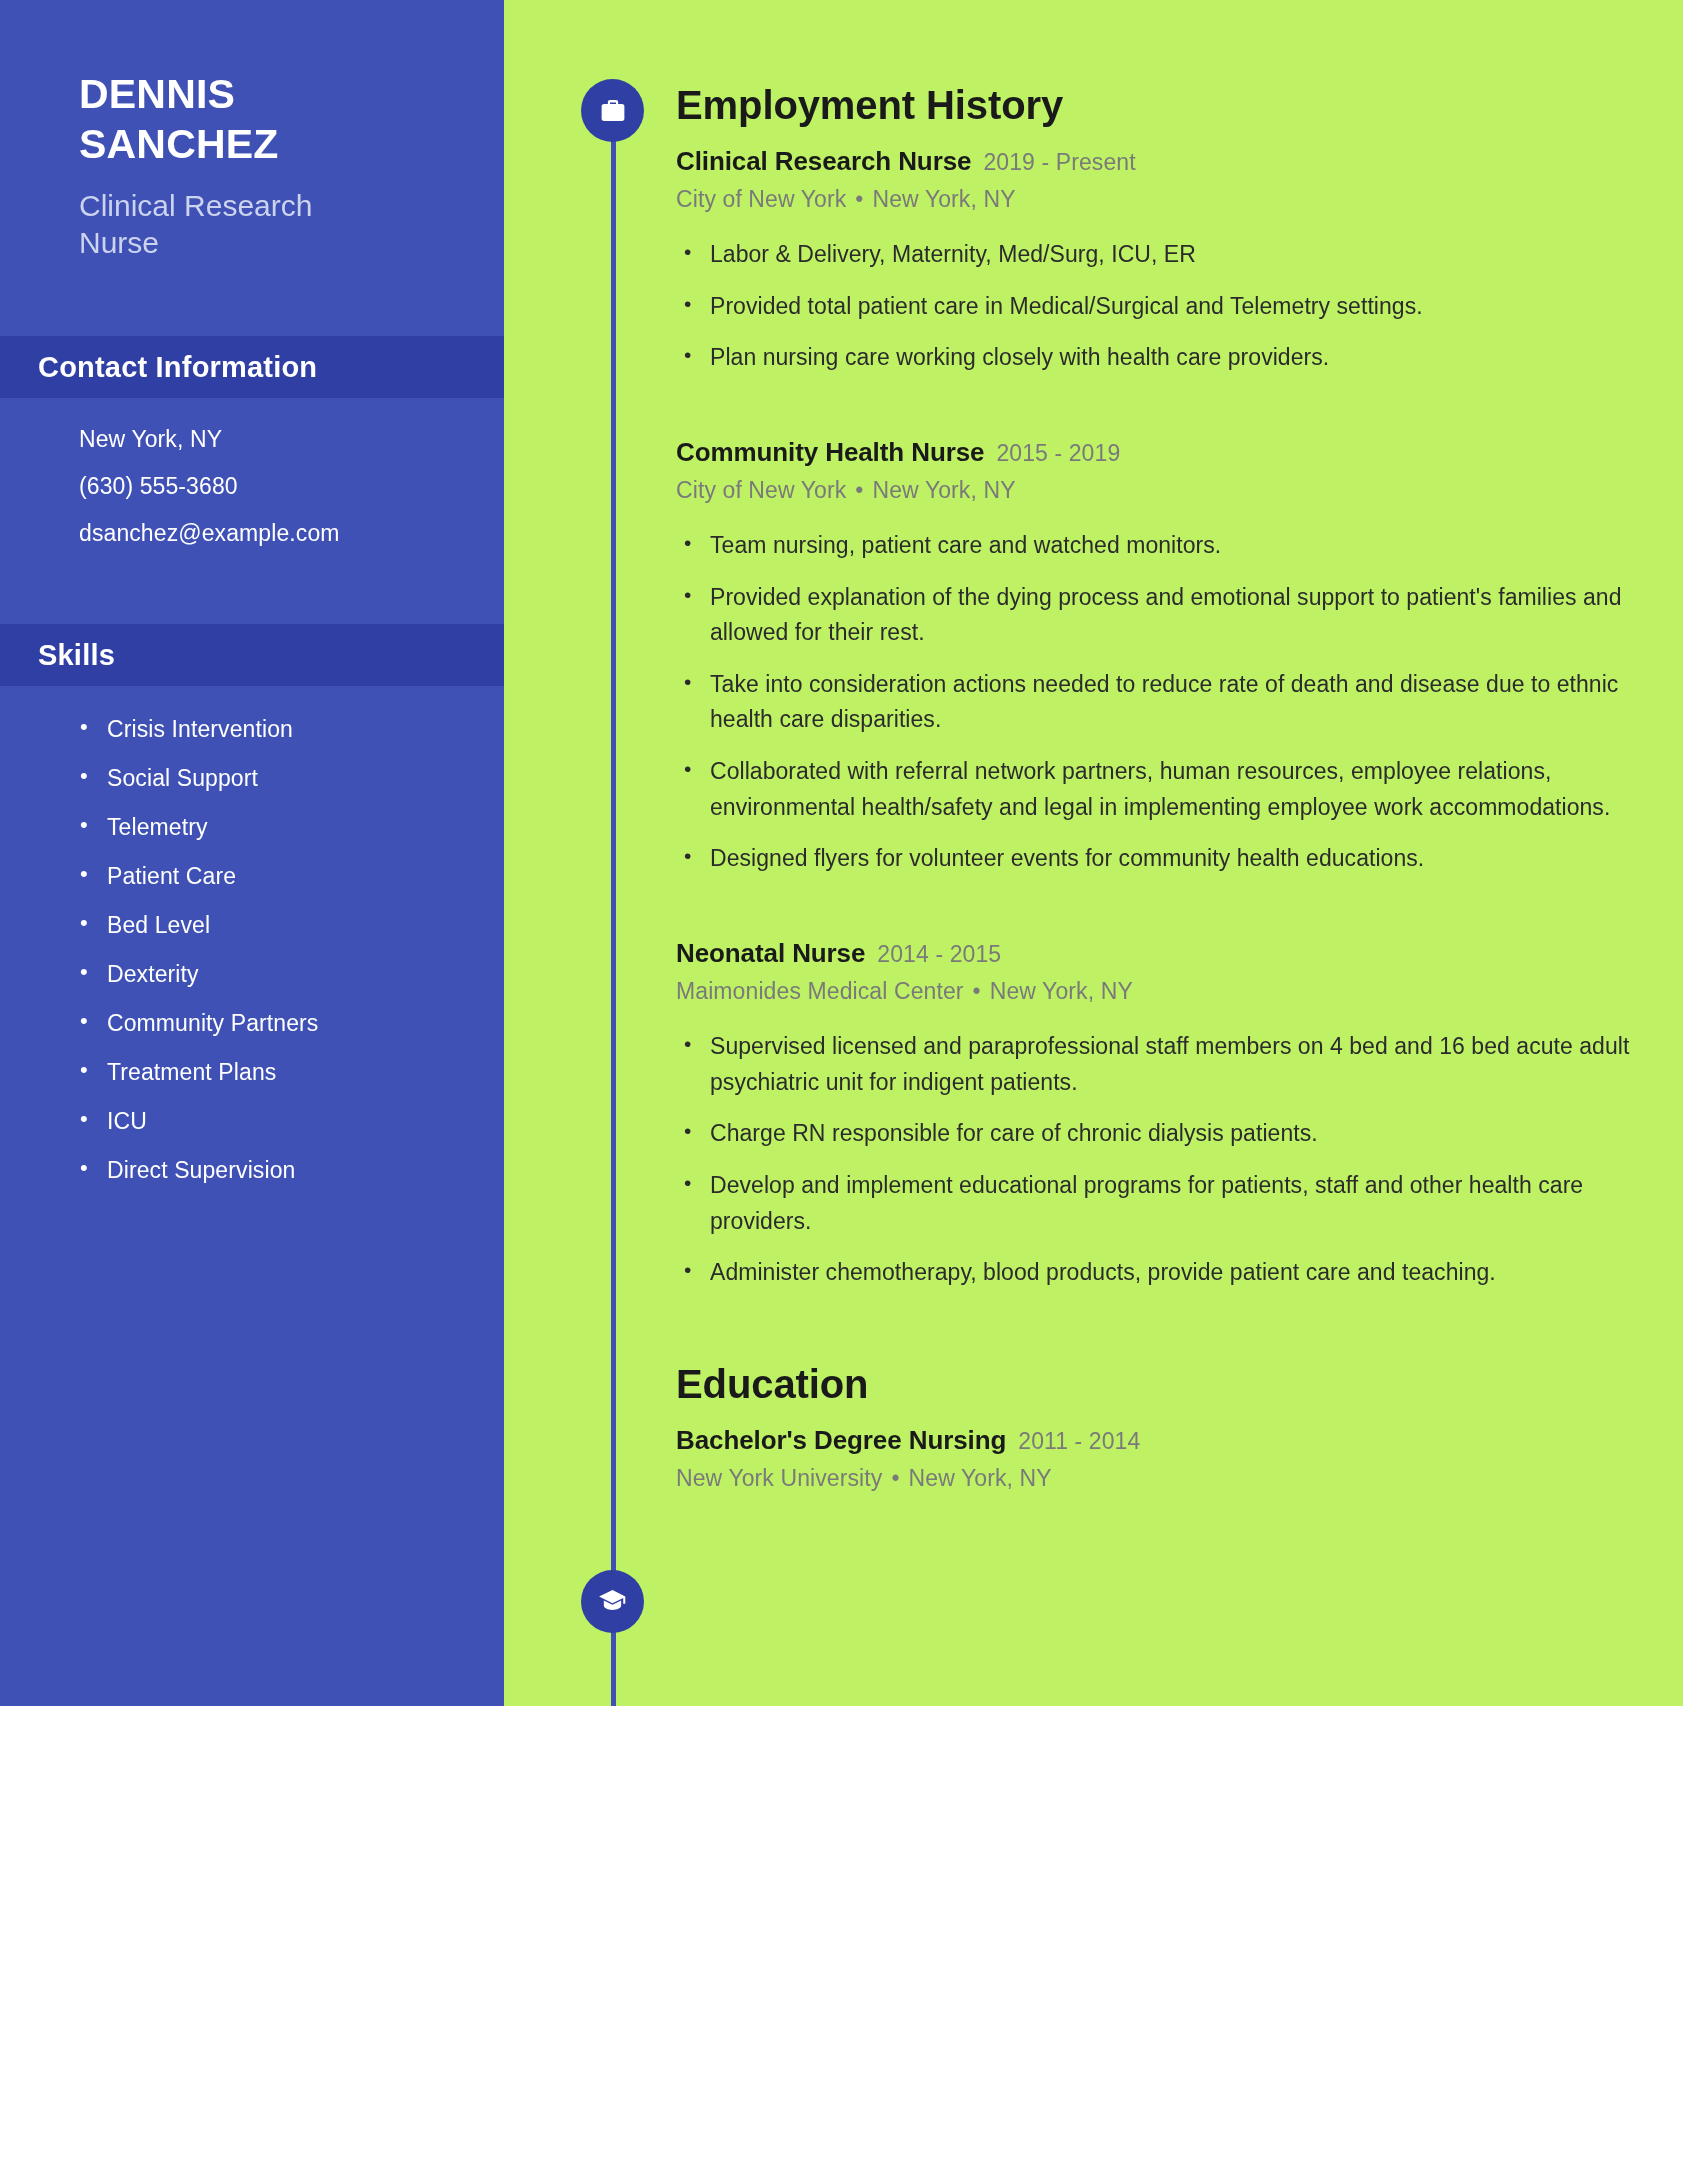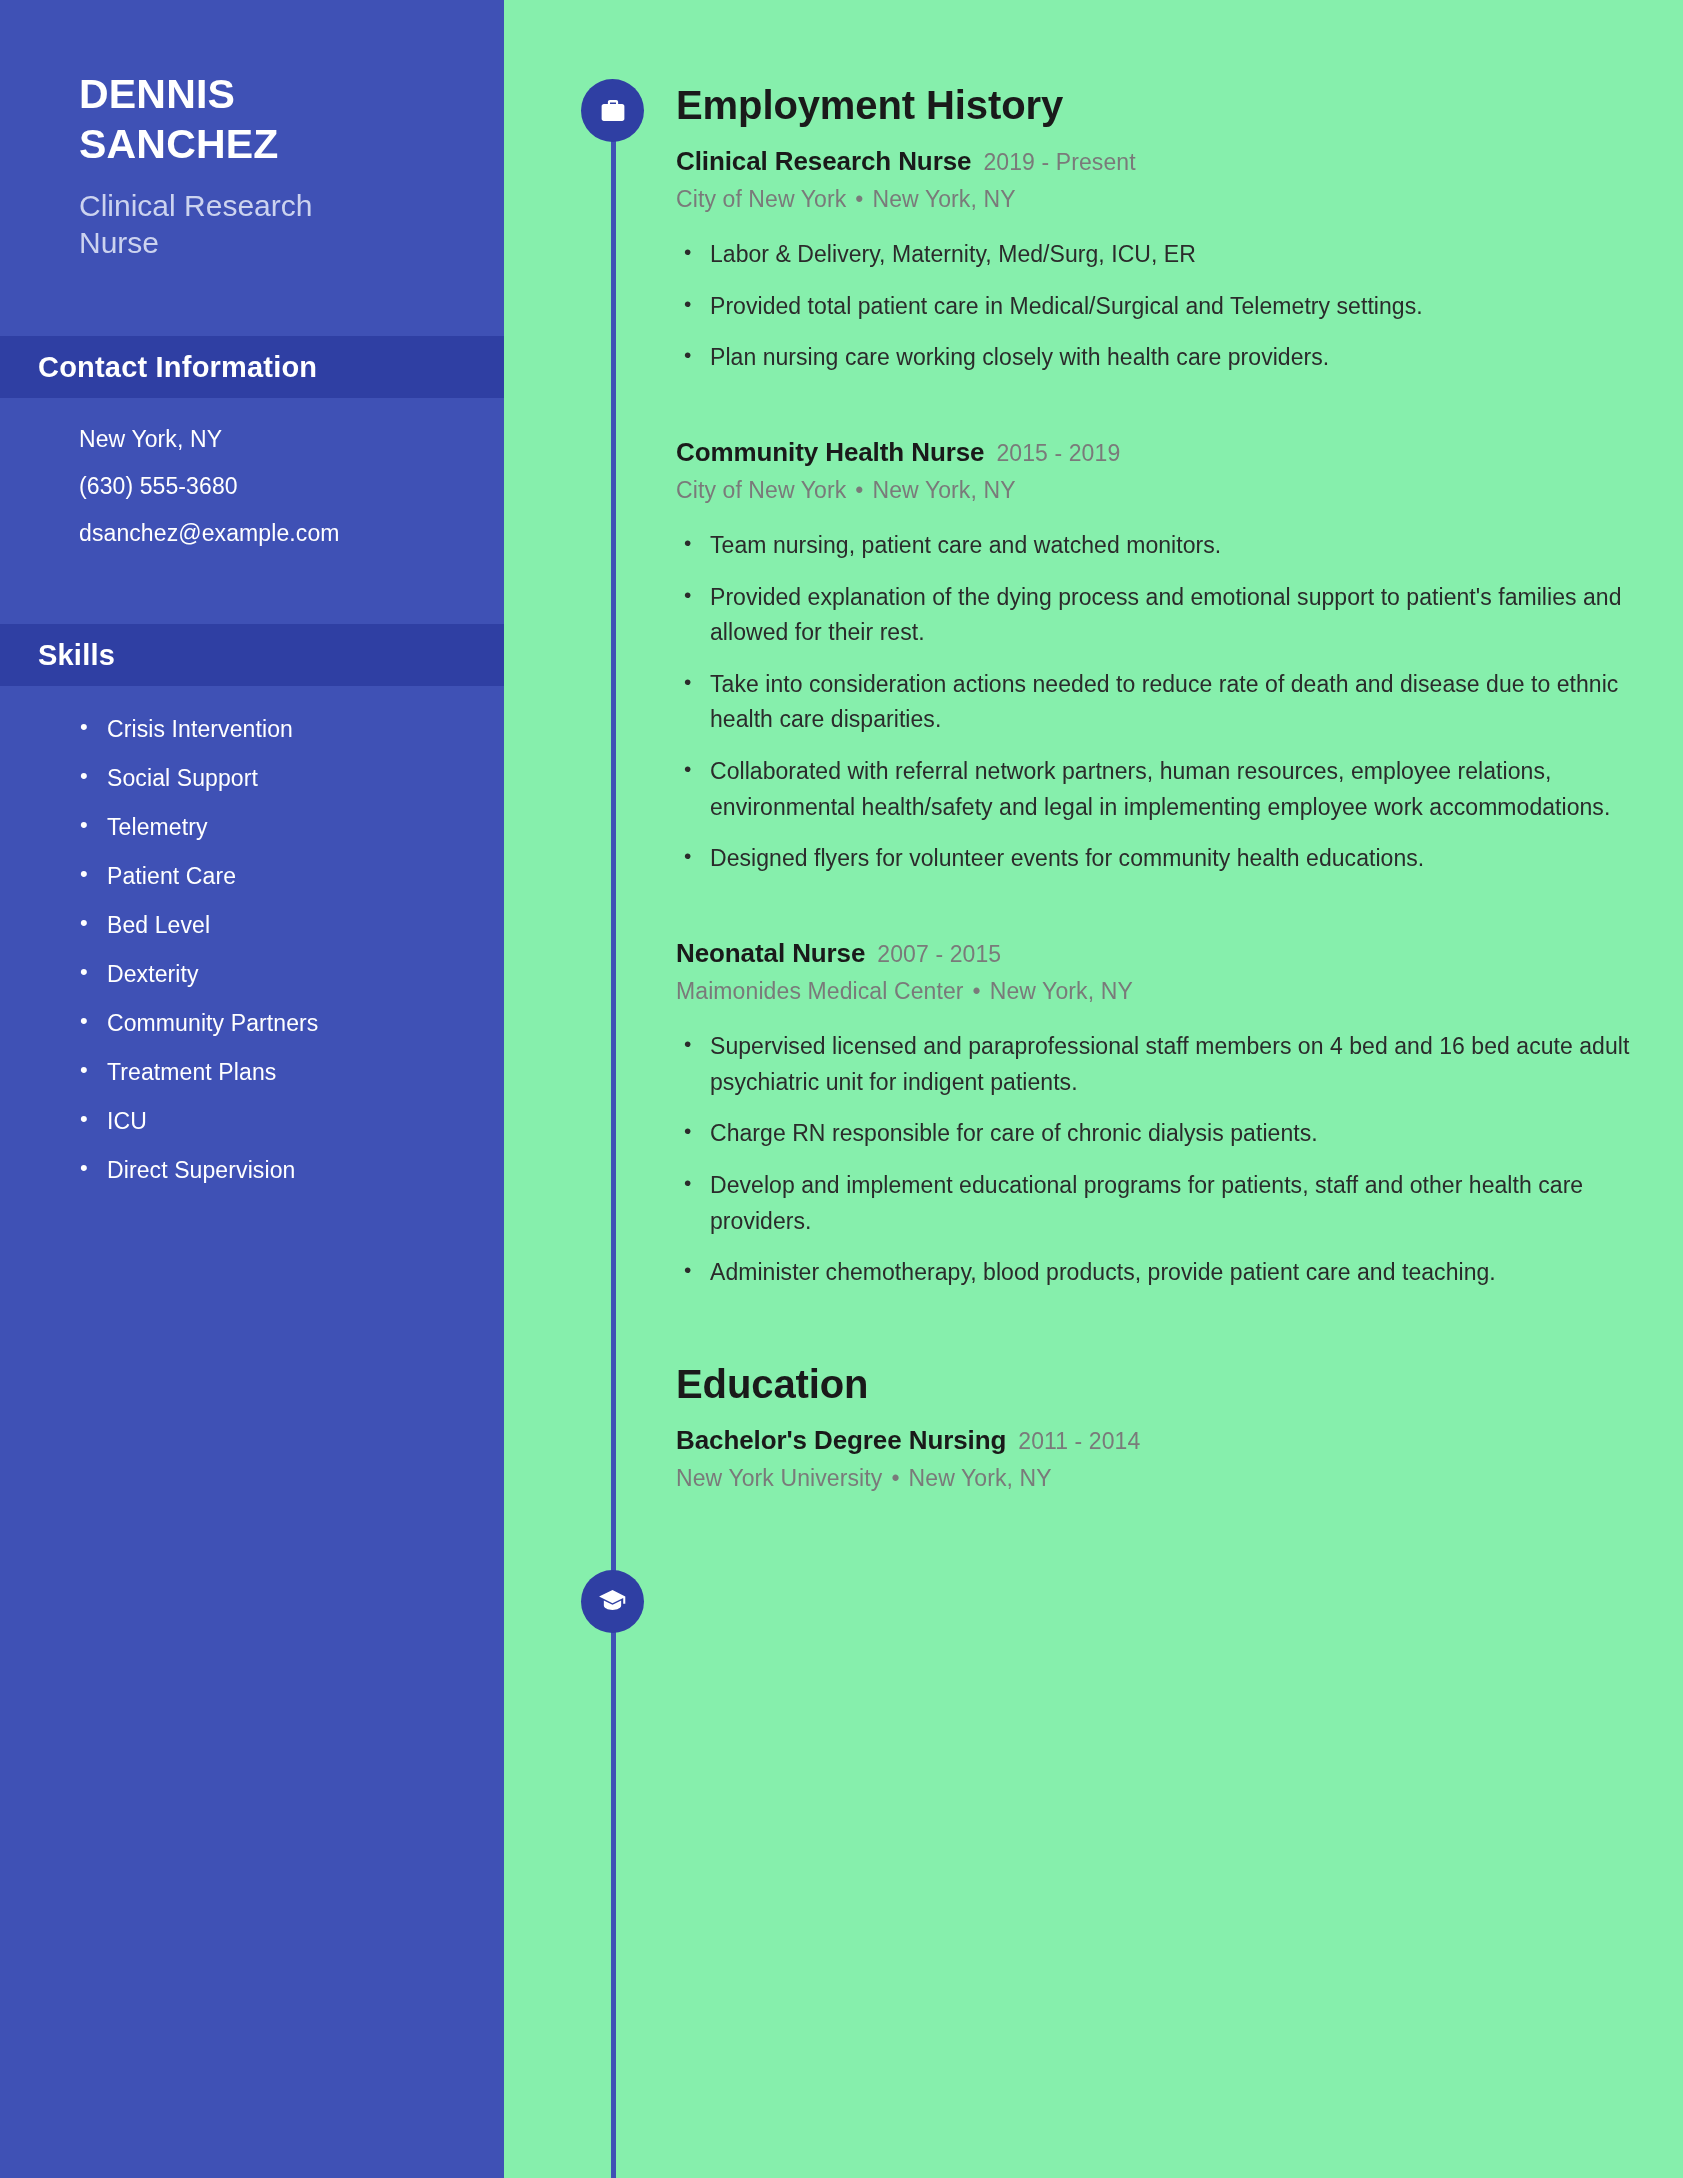--- a/index.html
+++ b/index.html
@@ -9,23 +9,23 @@
   }
   body {
     width: 1683px;
     height: 2178px;
     font-family: "Liberation Sans", sans-serif;
     -webkit-font-smoothing: antialiased;
   }
   .page {
     position: relative;
     width: 1683px;
-    height: 2178px;
+    height: 1706px;
     overflow: hidden;
-    background: #86efac;
+    background: #bef264;
   }
 
   
   .sidebar {
     position: absolute;
     left: 0;
     top: 0;
     width: 504px;
     height: 2178px;
     background: #3f51b5;
@@ -307,21 +307,21 @@
             <li>Take into consideration actions needed to reduce rate of death and disease due to ethnic health care disparities.</li>
             <li>Collaborated with referral network partners, human resources, employee relations, environmental health/safety and legal in implementing employee work accommodations.</li>
             <li>Designed flyers for volunteer events for community health educations.</li>
           </ul>
         </div>
 
         <div class="entry-spacer"></div>
 
         <div class="entry">
           <div class="entry-head">
-            <span class="entry-role">Neonatal Nurse</span><span class="entry-dates">2007 - 2015</span>
+            <span class="entry-role">Neonatal Nurse</span><span class="entry-dates">2014 - 2015</span>
           </div>
           <div class="entry-sub">
             <span>Maimonides Medical Center</span><span class="dot">•</span><span>New York, NY</span>
           </div>
           <ul class="bullets">
             <li>Supervised licensed and paraprofessional staff members on 4 bed and 16 bed acute adult psychiatric unit for indigent patients.</li>
             <li>Charge RN responsible for care of chronic dialysis patients.</li>
             <li>Develop and implement educational programs for patients, staff and other health care providers.</li>
             <li>Administer chemotherapy, blood products, provide patient care and teaching.</li>
           </ul>

